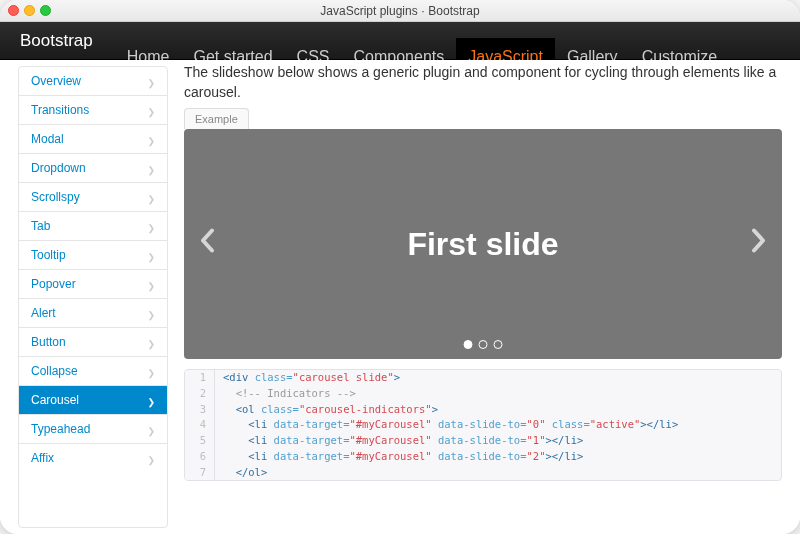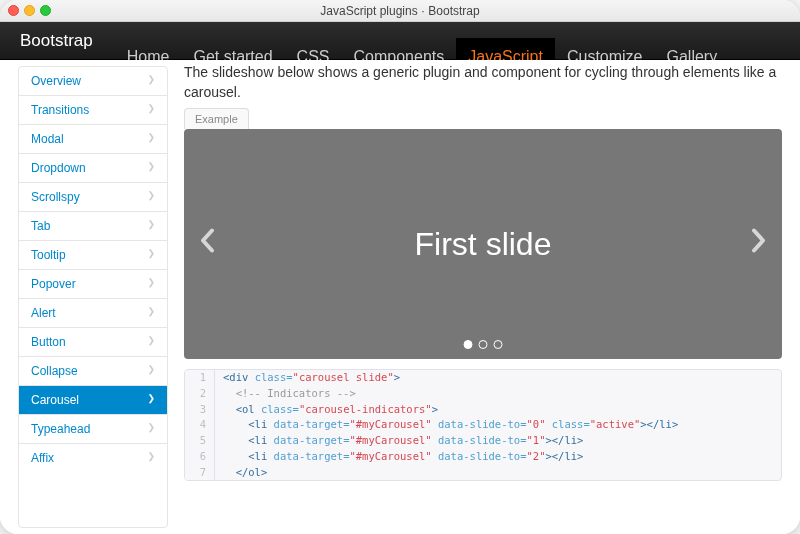--- a/index.html
+++ b/index.html
@@ -11,30 +11,30 @@
 .tl-close { background: #ff5f57; border: 0.5px solid #e24238; }
 .tl-min { background: #ffbd2e; border: 0.5px solid #e1a116; }
 .tl-max { background: #28c940; border: 0.5px solid #1dad2b; }
 .titlebar-title { position: absolute; left: 50%; transform: translateX(-50%); font-size: 12px; color: #444; }
 .navbar { background: #1b1b1b; background: linear-gradient(#2d2d2d, #1a1a1a); height: 38px; display: flex; align-items: center; padding: 16px 20px; border-bottom: 1px solid #000; }
 .brand { color: #fff; font-size: 17px; font-weight: 500; margin-right: 22px; }
 .nav-item { color: #ccc; font-size: 16px; padding: 0 12px; height: 38px; display: flex; align-items: center; cursor: pointer; }
 .nav-item.active { background: #000; color: #f97316; }
 .content { flex: 1; display: flex; padding: 0 18px; overflow: hidden; background: #fff; }
 .sidebar { width: 150px; flex-shrink: 0; border: 1px solid #e5e5e5; border-radius: 4px; margin-top: 6px; margin-bottom: 6px; overflow-y: auto; }
-.side-item { display: flex; justify-content: space-between; align-items: flex-start; padding: 7px 12px; font-size: 12px; color: #0088cc; border-bottom: 1px solid #e5e5e5; cursor: pointer; }
+.side-item { display: flex; justify-content: space-between; align-items: flex-end; padding: 7px 12px; font-size: 12px; color: #0088cc; border-bottom: 1px solid #e5e5e5; cursor: pointer; }
 .side-item:last-child { border-bottom: none; }
 .side-item .chev { color: #ccc; font-size: 9px; }
 .side-item.active { background: #0088cc; color: #fff; }
 .side-item.active .chev { color: #fff; }
 .main { flex: 1; padding-left: 16px; overflow-y: auto; }
 .desc { font-size: 14px; color: #333; padding: 3px 0 6px 0; line-height: 1.4; }
 .example-tab { display: inline-block; font-size: 11px; color: #888; padding: 4px 10px; border: 1px solid #ddd; border-bottom: none; border-radius: 4px 4px 0 0; background: #f9f9f9; }
 .carousel { height: 230px; background: #777; position: relative; display: flex; align-items: center; justify-content: center; border-radius: 4px; }
-.slide-text { color: #fff; font-size: 32px; font-weight: 400; }
+.slide-text { color: #fff; font-size: 32px; font-weight: 700; }
 .car-control { position: absolute; top: 50%; transform: translateY(-50%); color: #fff; font-size: 28px; cursor: pointer; opacity: 0.7; padding: 0 14px; }
 .car-left { left: 0; } .car-right { right: 0; }
 .indicators { position: absolute; bottom: 10px; left: 50%; transform: translateX(-50%); display: flex; gap: 6px; }
 .ind { width: 9px; height: 9px; border-radius: 50%; border: 1px solid #fff; }
 .ind.active { background: #fff; }
 .code-block { border: 1px solid #e1e1e8; border-radius: 4px; margin-top: 10px; font-family: Monaco, Menlo, Consolas, monospace; font-size: 10.5px; line-height: 1.5; background: #f7f7f9; overflow-x: auto; }
 .code-line { display: flex; }
 .ln { width: 30px; text-align: right; padding-right: 8px; color: #bebec5; background: #f7f7f9; border-right: 1px solid #e1e1e8; user-select: none; flex-shrink: 0; }
 .code { padding-left: 8px; white-space: pre; }
 .tag { color: #2f6f9f; } .attr { color: #4f9fcf; } .val { color: #d44950; } .cmt { color: #999; margin-top: 16px; }
@@ -53,22 +53,22 @@
   </div>
 
   <div class="navbar">
     <div class="brand">Bootstrap</div>
     <div id="nav-items" style="display:flex;height:100%">
         <div class="nav-item">Home</div>
         <div class="nav-item">Get started</div>
         <div class="nav-item">CSS</div>
         <div class="nav-item">Components</div>
         <div class="nav-item active">JavaScript</div>
+        <div class="nav-item">Gallery</div>
         <div class="nav-item">Customize</div>
-        <div class="nav-item">Gallery</div>
       </div>
   </div>
 
   <div class="content">
     <div class="sidebar" id="sidebar">
         <div class="side-item">
           <span>Overview</span>
           <span class="chev">❯</span>
         </div>
         <div class="side-item">

